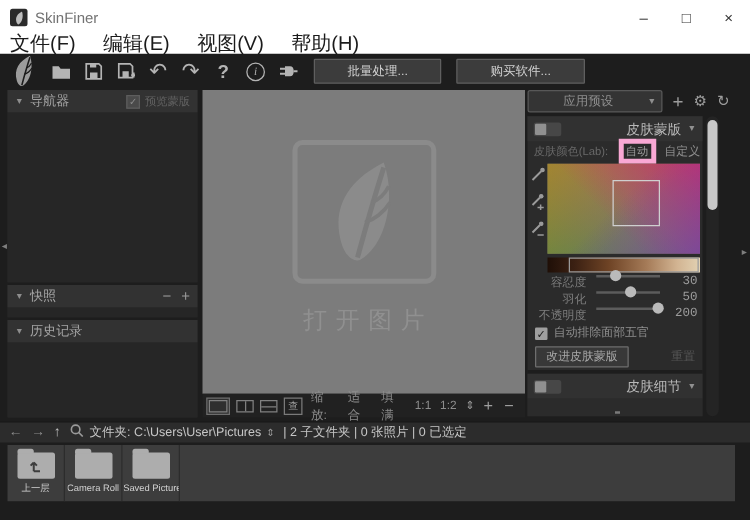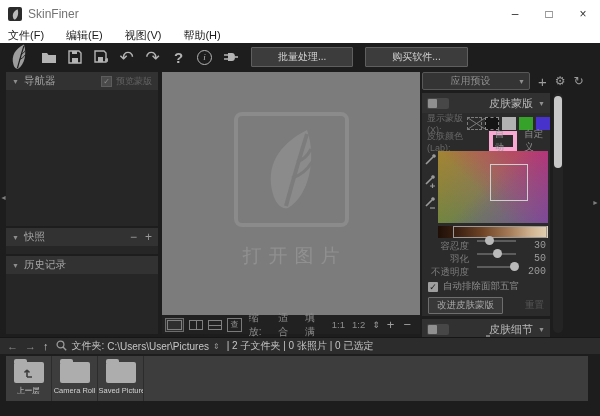--- a/index.html
+++ b/index.html
@@ -6,21 +6,21 @@
   .screen{position:relative;width:600px;height:416px;background:#1d1d1d;overflow:hidden;
           font-family:"Liberation Sans","DejaVu Sans",sans-serif;-webkit-font-smoothing:antialiased;}
   
   .titlebar{position:absolute;left:0;top:0;width:600px;height:28px;background:#ffffff;display:flex;align-items:center;}
   .appicon{width:14px;height:14px;background:#2b2b2b;border-radius:2px;margin-left:8px;display:flex;align-items:center;justify-content:center;}
   .apptitle{font-size:12px;color:#737373;margin-left:6px;}
   .wcontrols{margin-left:auto;display:flex;height:28px;}
   .wbtn{width:34px;height:28px;display:flex;align-items:center;justify-content:center;font-size:12px;color:#333;}
   
   .menubar{position:absolute;left:0;top:28px;width:600px;height:15px;background:#ffffff;display:flex;align-items:center;padding-left:6px;box-sizing:border-box;}
-  .menu-item{font-size:11px;color:#1b1b1b;padding:0 2px;margin-right:18px;}
+  .menu-item{font-size:16px;color:#1b1b1b;padding:0 2px;margin-right:18px;}
   
   .toolbar{position:absolute;left:0;top:44px;width:600px;height:26px;display:flex;align-items:center;}
   .logo{width:24px;height:26px;margin-left:7px;}
   .tico{width:17px;height:17px;margin-left:9px;display:flex;align-items:center;justify-content:center;color:#b4b4b4;font-size:14px;}
   .tico svg{display:block;}
   .tbtn{height:18px;background:#3c3c3c;border:1px solid #5f5f5f;color:#d2d2d2;font-size:10px;
         display:flex;align-items:center;padding:0 26px;margin-left:12px;border-radius:1px;}
   .circ{width:13px;height:13px;border:1px solid #b4b4b4;border-radius:50%;font-size:9px;display:flex;align-items:center;justify-content:center;font-style:italic;font-family:"Liberation Serif",serif;}
   
   .phead{height:18px;background:#323232;display:flex;align-items:center;padding:0 6px;flex:none;}
@@ -52,21 +52,21 @@
   .vspin{font-size:9px;color:#9e9e9e;margin-right:7px;}
   
   .right-col{position:absolute;left:422px;top:72px;width:166px;height:262px;}
   .preset-row{height:18px;display:flex;align-items:center;}
   .preset-dd{width:106px;height:16px;background:#343434;border:1px solid #585858;border-radius:2px;display:flex;align-items:center;}
   .preset-dd .ptxt{flex:1;text-align:center;font-size:10px;color:#8f8f8f;}
   .preset-dd .tri{font-size:7px;color:#8f8f8f;margin-right:4px;}
   .rico{color:#9c9c9c;margin-left:8px;font-size:12px;line-height:1;}
   .rico.plus{font-size:15px;}
   .right-body{display:flex;margin-top:3px;height:240px;}
-  .sections{width:128px;background:#2b2b2b;display:flex;flex-direction:column;}
+  .sections{width:140px;background:#2b2b2b;display:flex;flex-direction:column;}
   .sec-head{height:20px;background:#313131;display:flex;align-items:center;padding:0 5px;flex:none;}
   .toggle{width:22px;height:11px;background:#474747;border-radius:2px;position:relative;flex:none;}
   .toggle::before{content:"";position:absolute;left:1px;top:1px;width:9px;height:9px;background:#909090;border-radius:1px;}
   .sec-title{margin-left:auto;font-size:11px;color:#b8b8b8;}
   .sec-head .tri{font-size:7px;color:#909090;margin-left:5px;}
   .row{display:flex;align-items:center;padding-left:5px;flex:none;}
   .rlab{font-size:9px;color:#686868;}
   .swatch{width:19px;height:13px;margin-left:3px;box-sizing:border-box;}
   .sw-none{border:1px dashed #7c7c7c;position:relative;background:#2b2b2b;}
   .sw-none svg{position:absolute;left:0;top:0;}
@@ -258,32 +258,20 @@
       <span class="rico">↻</span>
     </div>
     <div class="right-body">
       <div class="sections">
 
         <div class="sec-head">
           <div class="toggle"></div>
           <span class="sec-title">皮肤蒙版</span>
           <span class="tri">▼</span>
         </div>
-        <div class="row" style="height:20px;">
-          <span class="rlab">显示蒙版(X):</span>
-          <div class="swatch sw-none">
-            <svg width="17" height="11" viewBox="0 0 17 11">
-                <path d="M0 0 L17 11 M17 0 L0 11" stroke="#7c7c7c" stroke-width="1"></path>
-              </svg>
-          </div>
-          <div class="swatch sw-black" style="background: rgb(21, 21, 21);"></div>
-          <div class="swatch" style="background: rgb(178, 178, 178);"></div>
-          <div class="swatch" style="background: rgb(54, 162, 42);"></div>
-          <div class="swatch" style="background: rgb(71, 50, 203);"></div>
-        </div>
         <div class="row" style="height:16px;">
           <span class="rlab">皮肤颜色(Lab):</span>
           <span class="autobtn">自动</span>
           <span class="customlab">自定义</span>
         </div>
         <div class="color-area">
           <div class="droppers">
             <svg width="13" height="13" viewBox="0 0 13 13">
                 <path d="M2 11 L9 4 M9 2 L11 4" stroke="#9a9a9a" stroke-width="1.6"></path>
                 <circle cx="10" cy="3" r="1.8" fill="#9a9a9a"></circle>

